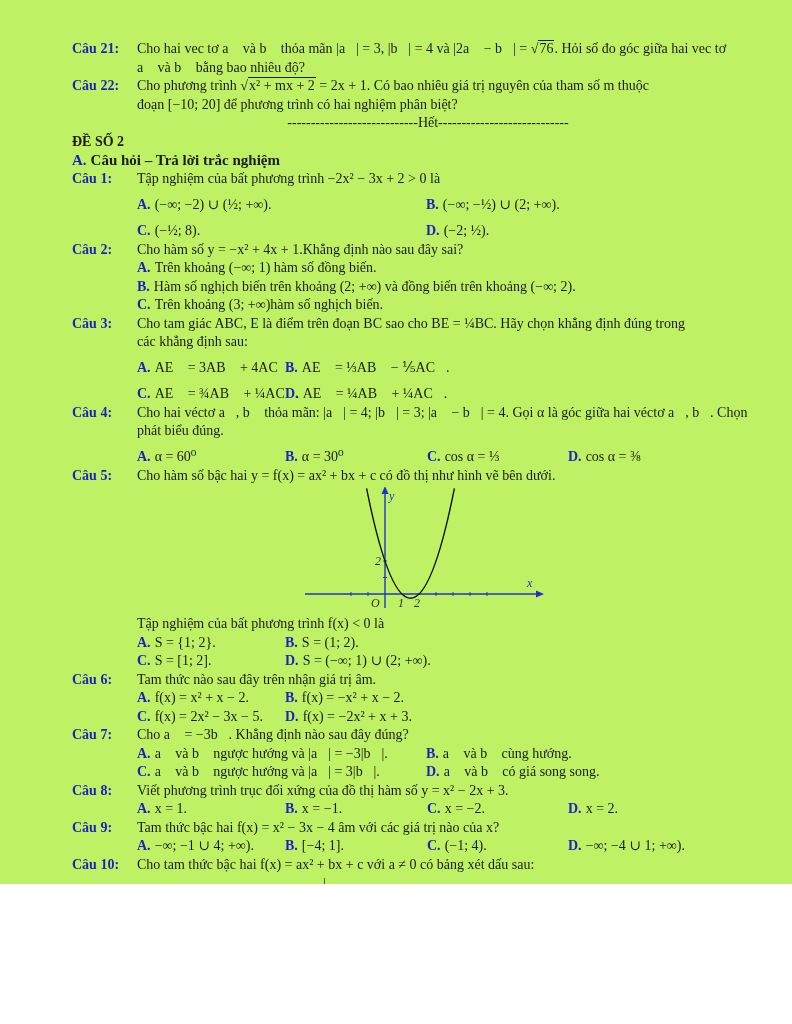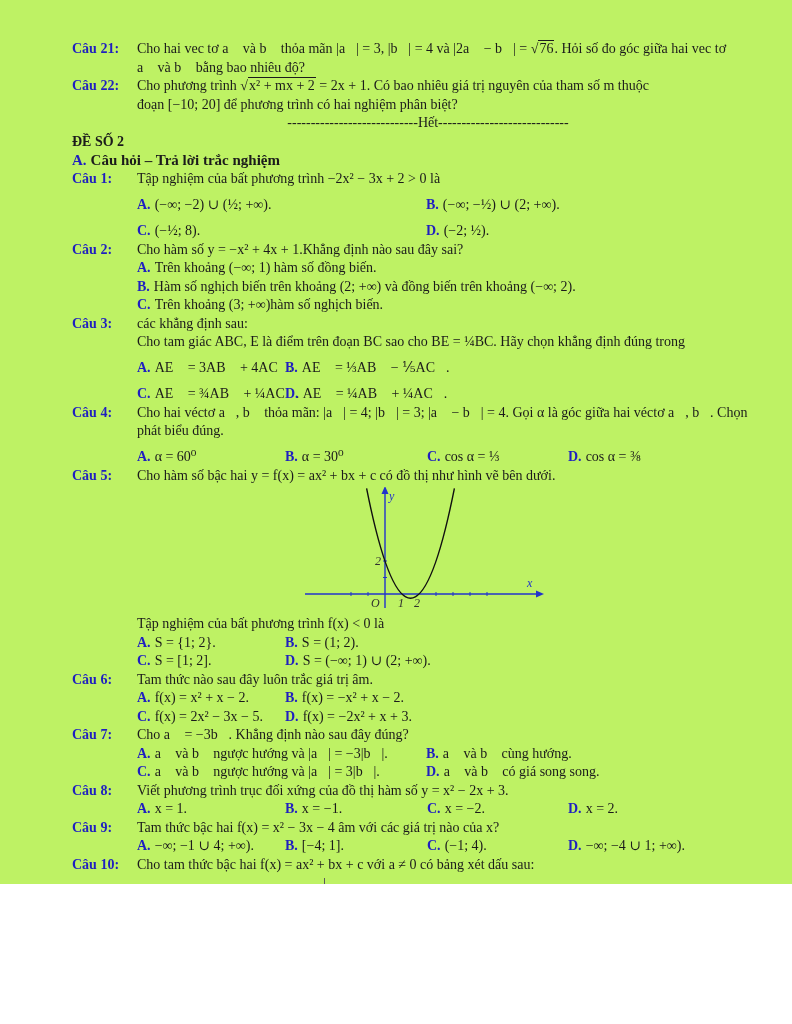--- a/index.html
+++ b/index.html
@@ -93,22 +93,22 @@
       <div class="line">Cho hàm số y = −x² + 4x + 1.Khẳng định nào sau đây sai?</div>
       <div class="line"><span class="letter">A.</span><span>Trên khoảng (−∞; 1) hàm số đồng biến.</span></div>
       <div class="line"><span class="letter">B.</span><span>Hàm số nghịch biến trên khoảng (2; +∞) và đồng biến trên khoảng (−∞; 2).</span></div>
       <div class="line"><span class="letter">C.</span><span>Trên khoảng (3; +∞)hàm số nghịch biến.</span></div>
     </div>
   </div>
 
   <div class="q">
     <span class="qlabel">Câu 3:</span>
     <div class="qbody">
+      <div class="line">Cho tam giác ABC, E là điểm trên đoạn BC sao cho BE = ¼BC. Hãy chọn khẳng định đúng trong</div>
       <div class="line">các khẳng định sau:</div>
-      <div class="line">Cho tam giác ABC, E là điểm trên đoạn BC sao cho BE = ¼BC. Hãy chọn khẳng định đúng trong</div>
       <div class="row tall">
         <span class="opt w148"><span class="letter">A.</span><span>AE⃗ = 3AB⃗ + 4AC⃗.</span></span>
         <span class="opt"><span class="letter">B.</span><span>AE⃗ = ⅓AB⃗ − ⅕AC⃗.</span></span>
       </div>
       <div class="row tall">
         <span class="opt w148"><span class="letter">C.</span><span>AE⃗ = ¾AB⃗ + ¼AC⃗.</span></span>
         <span class="opt"><span class="letter">D.</span><span>AE⃗ = ¼AB⃗ + ¼AC⃗.</span></span>
       </div>
     </div>
   </div>
@@ -164,21 +164,21 @@
       <div class="row">
         <span class="opt w148"><span class="letter">C.</span><span>S = [1; 2].</span></span>
         <span class="opt"><span class="letter">D.</span><span>S = (−∞; 1) ∪ (2; +∞).</span></span>
       </div>
     </div>
   </div>
 
   <div class="q">
     <span class="qlabel">Câu 6:</span>
     <div class="qbody">
-      <div class="line">Tam thức nào sau đây luôn trắc giá trị âm.</div>
+      <div class="line">Tam thức nào sau đây trên nhận giá trị âm.</div>
       <div class="row">
         <span class="opt w148"><span class="letter">A.</span><span>f(x) = x² + x − 2.</span></span>
         <span class="opt"><span class="letter">B.</span><span>f(x) = −x² + x − 2.</span></span>
       </div>
       <div class="row">
         <span class="opt w148"><span class="letter">C.</span><span>f(x) = 2x² − 3x − 5.</span></span>
         <span class="opt"><span class="letter">D.</span><span>f(x) = −2x² + x + 3.</span></span>
       </div>
     </div>
   </div>

